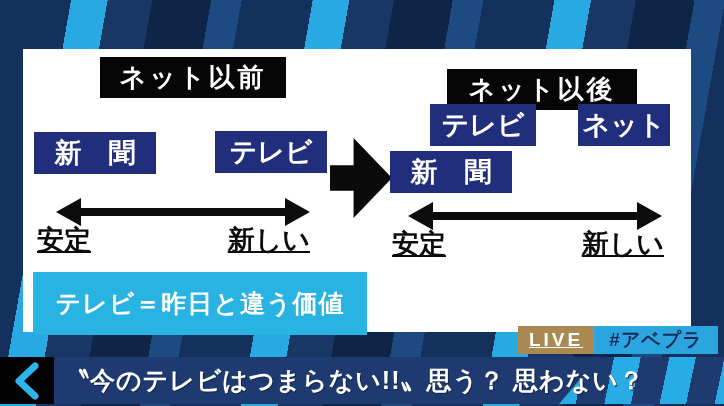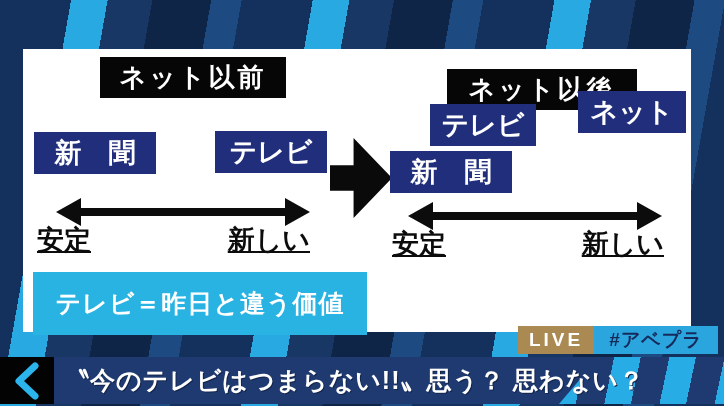--- a/index.html
+++ b/index.html
@@ -19,41 +19,41 @@
   .title-banner span{color:#fff;font-size:27px;letter-spacing:8px;white-space:nowrap;}
   
   .hdr{background:#060606;color:#fff;font-size:26px;letter-spacing:3px;height:41px;}
   .hdr-before{left:92px;top:57px;width:186px;margin-left:8px;}
   .hdr-after{left:447px;top:57px;width:190px;margin-top:12px;}
   
   .navy{background:#202e7c;color:#fff;font-size:27px;height:42px;white-space:nowrap;}
   .shinbun-l{left:34px;top:132px;width:122px;}
   .tv-l{left:215px;top:131px;width:112px;}
   .tv-r{left:430px;top:104px;width:106px;}
-  .net-r{left:578px;top:91px;width:108px;}
+  .net-r{left:578px;top:104px;width:92px;}
   .shinbun-r{left:390px;top:151px;width:122px;}
   
   .axis-svg{width:256px;height:30px;display:block;}
   .axis-l{left:55px;top:197px;}
   .axis-r{left:407px;top:201px;}
   .axis-label{font-size:27px;color:#0c0c0c;white-space:nowrap;text-decoration:underline;}
   .stable-l{left:37px;top:222px;}
   .new-l{left:210px;top:222px;width:100px;text-align:right;}
   .stable-r{left:392px;top:226px;}
   .new-r{left:564px;top:226px;width:100px;text-align:right;}
   
   .trans-arrow{left:330px;top:138px;width:62px;height:80px;background:#0a0a0a;
     clip-path:polygon(0 34%,38% 34%,38% 0,100% 50%,38% 100%,38% 66%,0 66%);}
   
   .conclusion{color:#fff;font-size:25px;height:63px;letter-spacing:1px;white-space:nowrap;}
   .conc-before{left:33px;top:272px;width:334px;background:#29b3e3;}
   .conc-after{left:388px;top:272px;width:303px;background:#bd9357;}
   
   .live-badge{left:518px;top:326px;width:76px;height:28px;background:#ab8952;
-    color:#fff;font-size:19px;letter-spacing:3px;}
+    color:#fff;font-size:19px;letter-spacing:3px;text-decoration:underline;}
   .hashtag-badge{left:594px;top:326px;width:124px;height:28px;background:#2aa5de;
     color:#16295a;font-size:19px;letter-spacing:1px;}
   
   .ticker{left:0;top:357px;width:724px;height:47px;background:#1e3a71;}
   .ticker-stripes{right:0;top:0;width:165px;height:47px;
     background:repeating-linear-gradient(102deg,#28ace6 0 26px,#1e3a71 26px 54px);
     clip-path:polygon(40px 0,100% 0,100% 100%,0 100%);}
   .back-box{left:0;top:357px;width:54px;height:47px;background:#030303;}
   .ticker-text{left:64px;top:357px;height:47px;color:#fff;font-size:25px;
     display:flex;align-items:center;white-space:nowrap;letter-spacing:1px;

